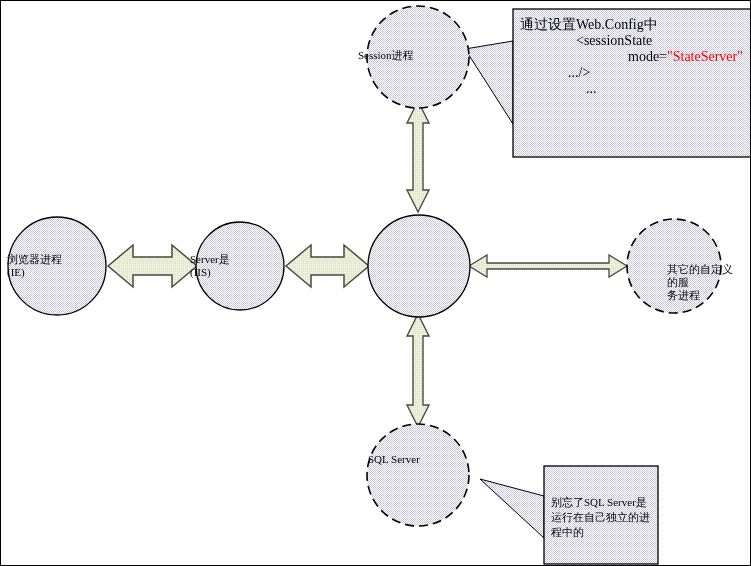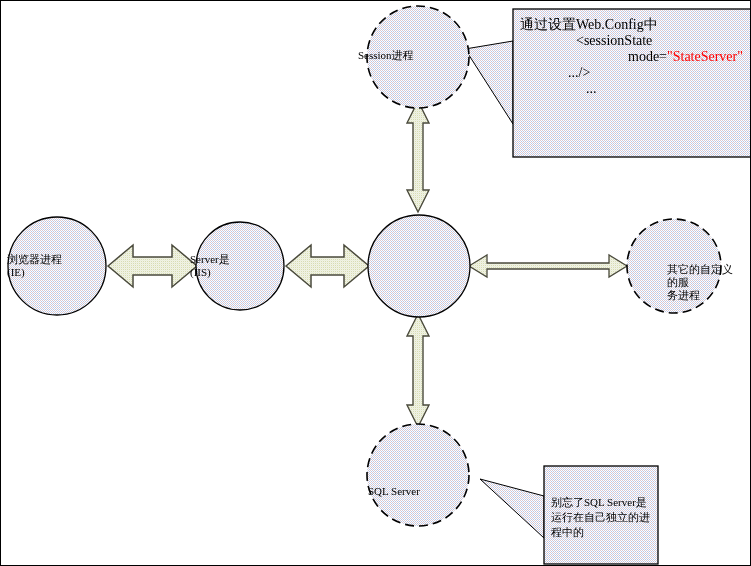--- a/index.html
+++ b/index.html
@@ -171,21 +171,21 @@
   <div class="node-label" style="left:6px; top:252px; width:100px;">浏览器进程
 (IE)</div>
 
   <div class="node-label" style="left:189px; top:252px; width:100px;">Server是
 (IIS)</div>
 
 
   <div class="node-label" style="left:626px; top:262px; width:72px;margin-left:40px;">其它的自定义的服
 务进程</div>
 
-  <div class="node-label" style="left:367px; top:484px; width:100px;">SQL Server</div>
+  <div class="node-label" style="left:367px; top:452px; width:100px;">SQL Server</div>
 
   <div class="callout-text" style="left:519px; top:16px; width:228px;">
     <div>通过设置Web.Config中</div>
     <div class="indent1">&lt;sessionState</div>
     <div class="indent2">
       <span>mode=</span><span class="red">"StateServer"</span>
     </div>
     <div class="indent3">.../&gt;</div>
     <div class="indent4">...</div>
   </div>

